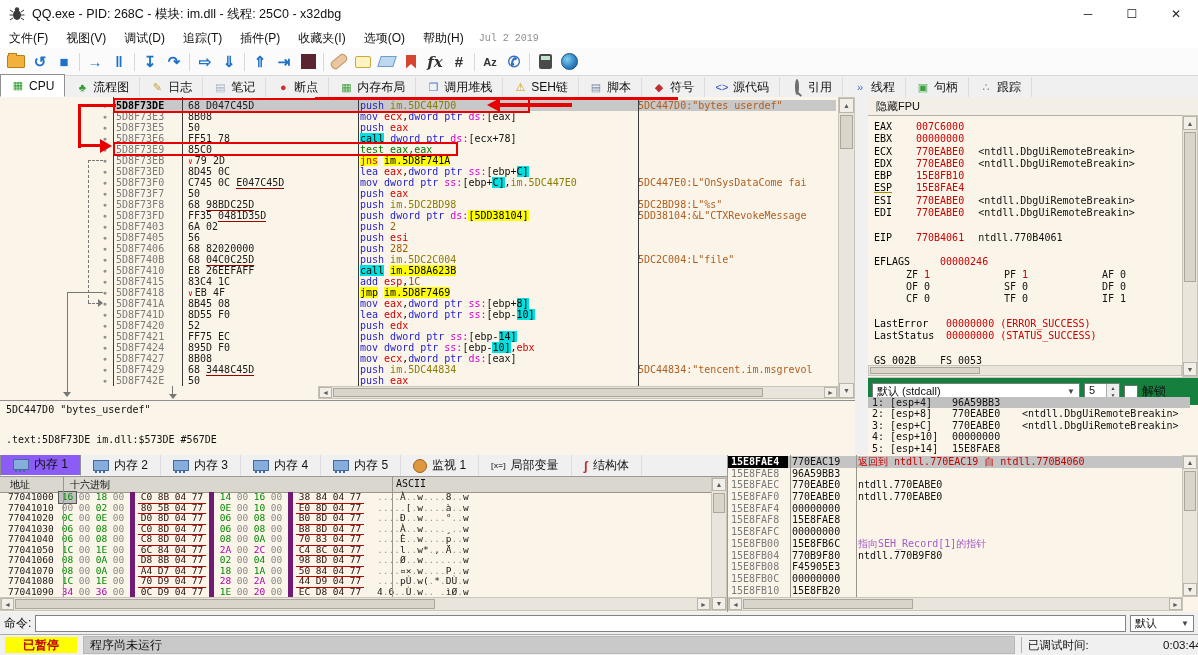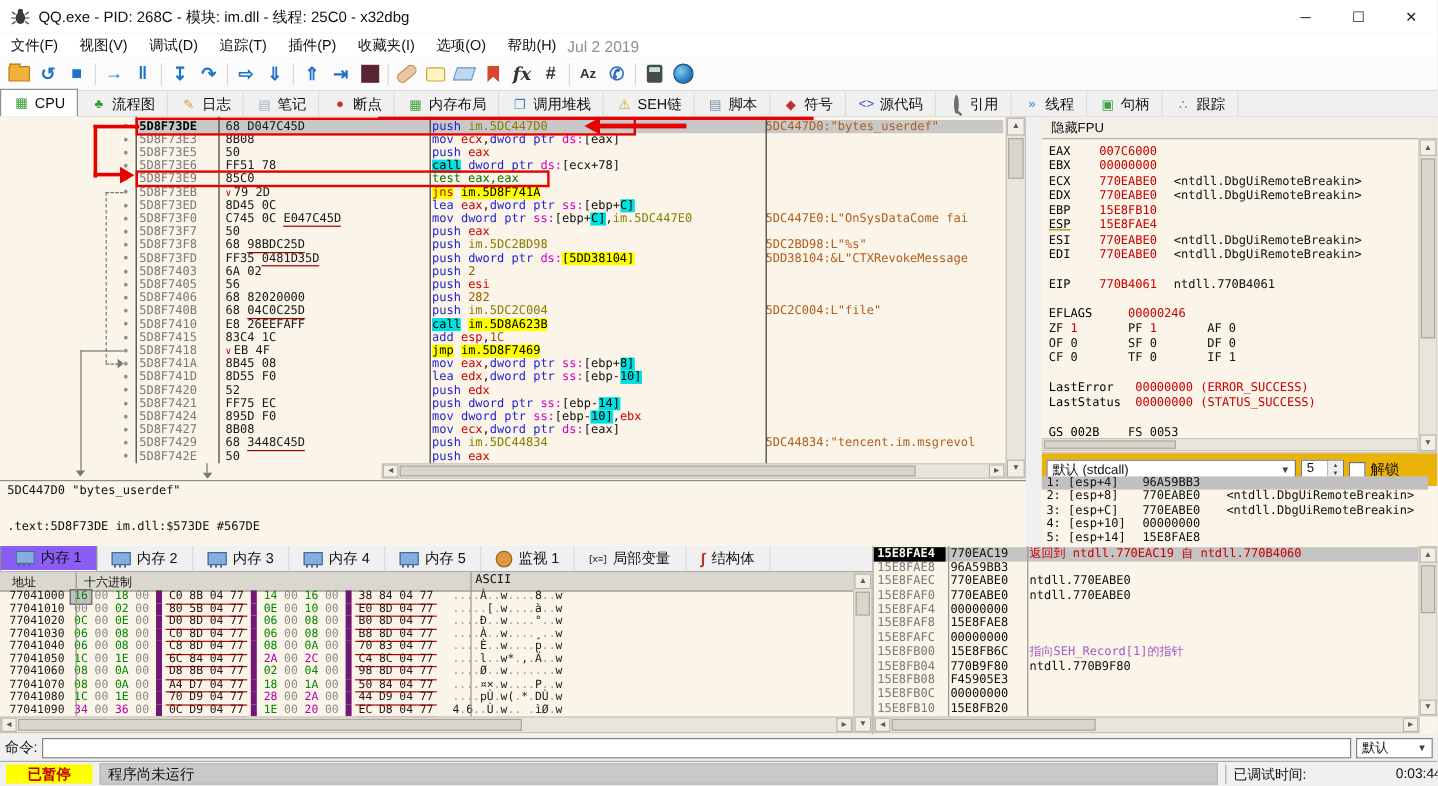--- a/index.html
+++ b/index.html
@@ -12,21 +12,21 @@
             display:flex;align-items:center;border-bottom:1px solid #E4E4E4;}
   .titlebar .appicon{width:18px;height:18px;margin:0 6px 0 8px;display:flex;align-items:center;justify-content:center;}
   .titlebar .ttl{font-size:12.5px;color:#101010;}
   .winbtns{margin-left:auto;display:flex;height:28px;}
   .winbtn{width:44px;height:28px;display:flex;align-items:center;justify-content:center;font-size:12px;color:#222;}
 
   
   .menubar{position:absolute;left:0;top:28px;width:1198px;height:20px;background:#FFFFFF;
            display:flex;align-items:center;border-bottom:1px solid #E8E8E8;}
   .mitem{padding:2px 9px;color:#101010;}
-  .builddate{color:#8F8F8F;font-family:Liberation Sans, sans-serif;font-size:13px;}
+  .builddate{color:#8F8F8F;margin-left:6px;font-family:Liberation Mono, monospace;font-size:10px;}
 
   
   .toolbar{position:absolute;left:0;top:48px;width:1198px;height:28px;background:#FBFBFB;
            display:flex;align-items:center;border-bottom:1px solid #D9D9D9;padding-left:4px;box-sizing:border-box;}
   .tbi{width:24px;height:22px;display:inline-flex;align-items:center;justify-content:center;font-size:15px;font-weight:bold;}
   .tbsep{width:1px;height:18px;background:#D8D8D8;margin:0 3px;}
   .sh-folder{width:16px;height:11px;background:#F2B13C;border:1px solid #B97E16;border-radius:1px;position:relative;}
   .sh-folder::before{content:"";position:absolute;left:0;top:-3px;width:7px;height:2px;background:#F2B13C;border:1px solid #B97E16;border-bottom:none;}
   .sh-sbadge{width:15px;height:15px;background:#5A2430;color:#EEE;font-size:11px;font-weight:bold;
              display:flex;align-items:center;justify-content:center;}
@@ -92,24 +92,24 @@
   
   .regs{position:absolute;left:868px;top:0;width:330px;height:358px;background:#FBF4E8;overflow:hidden;}
   .fpubar{height:18px;background:#F3EFE6;border-bottom:1px solid #B5B1A6;display:flex;align-items:center;
           padding-left:8px;font-size:11px;color:#101010;}
   #regbody{position:absolute;left:6px;top:24px;width:308px;font-family:"DejaVu Sans Mono",monospace;font-size:10px;}
   .rline{height:12.3px;line-height:12.3px;white-space:pre;display:flex;}
   .rn{display:inline-block;width:42px;color:#000;}
   .rn.u{text-decoration:underline;text-decoration-color:#A08800;}
   .rv{color:#101010;} .rv.red{color:#C80000;}
   .rx{color:#101010;margin-left:14px;}
-  .fpair{display:inline-block;width:66px;}
+  .fpair{display:inline-block;width:66px;margin-left:32px;}
   .fv{margin-left:6px;} .fv.red{color:#C80000;}
 
-  .callconv{position:absolute;left:0;top:280px;width:330px;height:28px;background:#eab308;
+  .callconv{position:absolute;left:0;top:280px;width:330px;height:28px;background:#15803d;
             display:flex;align-items:center;gap:4px;padding:0 4px;box-sizing:border-box;border-top:1px solid #C8C8C8;}
   .combo{width:208px;height:17px;background:#FFF;border:1px solid #7A7A7A;display:flex;align-items:center;
          padding:0 4px;box-sizing:border-box;font-size:11px;}
   .combo .caret{margin-left:auto;font-size:8px;color:#444;}
   .spin{width:36px;height:17px;background:#FFF;border:1px solid #7A7A7A;display:flex;box-sizing:border-box;font-size:11px;}
   .spin .num{flex:1;padding-left:4px;}
   .spin .ud{width:12px;display:flex;flex-direction:column;border-left:1px solid #AAA;}
   .spin .ud span{flex:1;font-size:5px;display:flex;align-items:center;justify-content:center;background:#EDEDED;color:#444;}
   .chk{width:12px;height:12px;background:#FFF;border:1px solid #707070;}
   #args{position:absolute;left:0;top:300px;width:322px;height:58px;font-family:"DejaVu Sans Mono",monospace;font-size:10px;}

